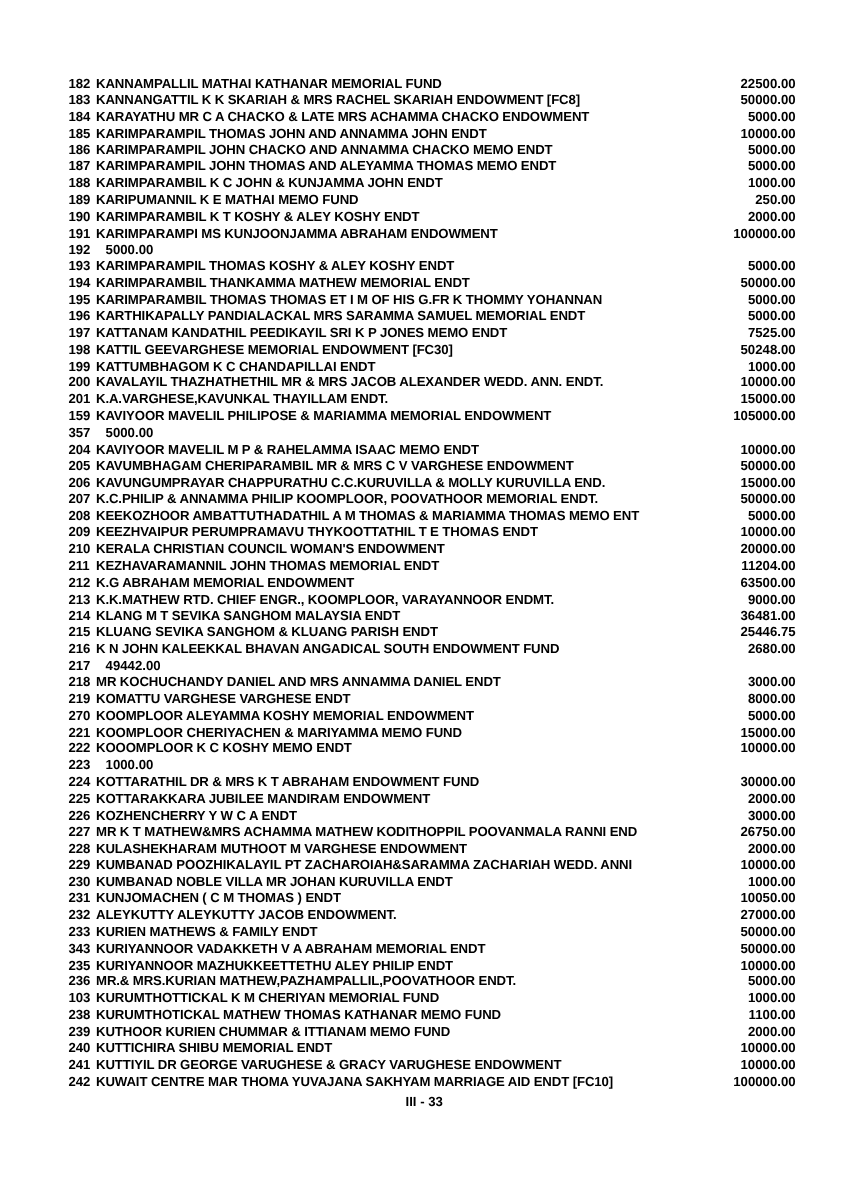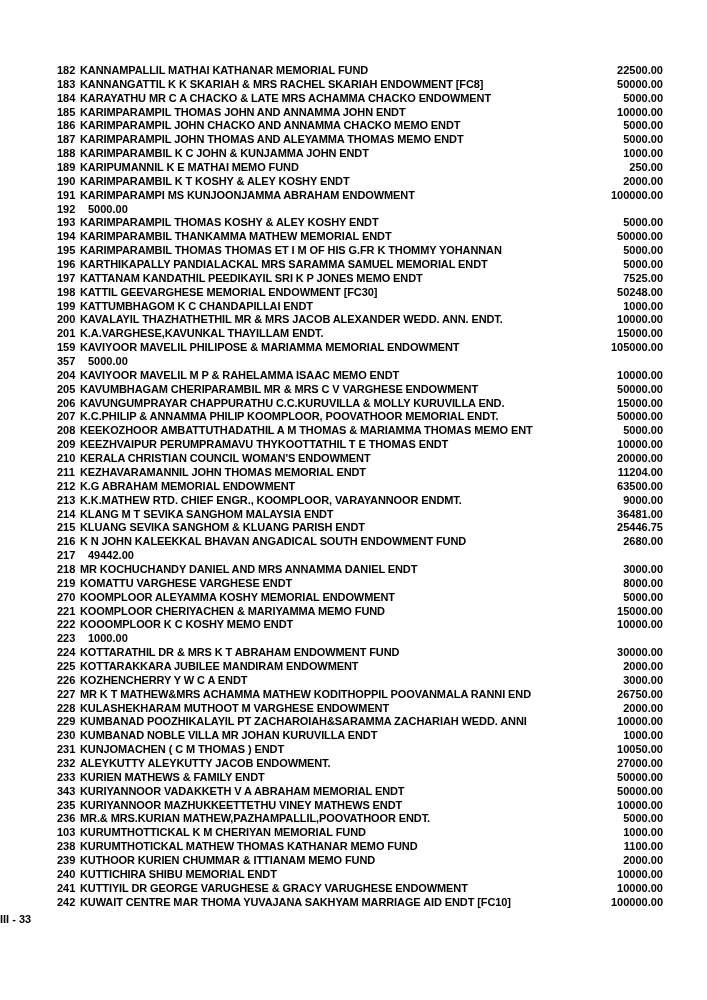--- a/index.html
+++ b/index.html
@@ -39,20 +39,21 @@
   .row-amt {
     flex: 0 0 auto;
     text-align: right;
     padding-left: 8px;
   }
   .page-footer {
     position: absolute;
     top: 913px;
     left: 0;
     width: 707px;
+    text-align: center;
     font-size: 11px;
     font-weight: bold;
     color: #000000;
   }
 </style>
 </head>
 <body>
 
 <div class="sheet">
   <div class="fund-list">
@@ -365,21 +366,21 @@
   </div>
 
   <div class="fund-row">
     <span class="row-no">343</span>
     <span class="row-name">KURIYANNOOR VADAKKETH V A ABRAHAM MEMORIAL ENDT</span>
     <span class="row-amt">50000.00</span>
   </div>
 
   <div class="fund-row">
     <span class="row-no">235</span>
-    <span class="row-name">KURIYANNOOR MAZHUKKEETTETHU VINEY MATHEWS ENDT</span>
+    <span class="row-name">KURIYANNOOR MAZHUKKEETTETHU ALEY PHILIP ENDT</span>
     <span class="row-amt">10000.00</span>
   </div>
 
   <div class="fund-row">
     <span class="row-no">236</span>
     <span class="row-name">MR.&amp; MRS.KURIAN MATHEW,PAZHAMPALLIL,POOVATHOOR ENDT.</span>
     <span class="row-amt">5000.00</span>
   </div>
 
   <div class="fund-row">

